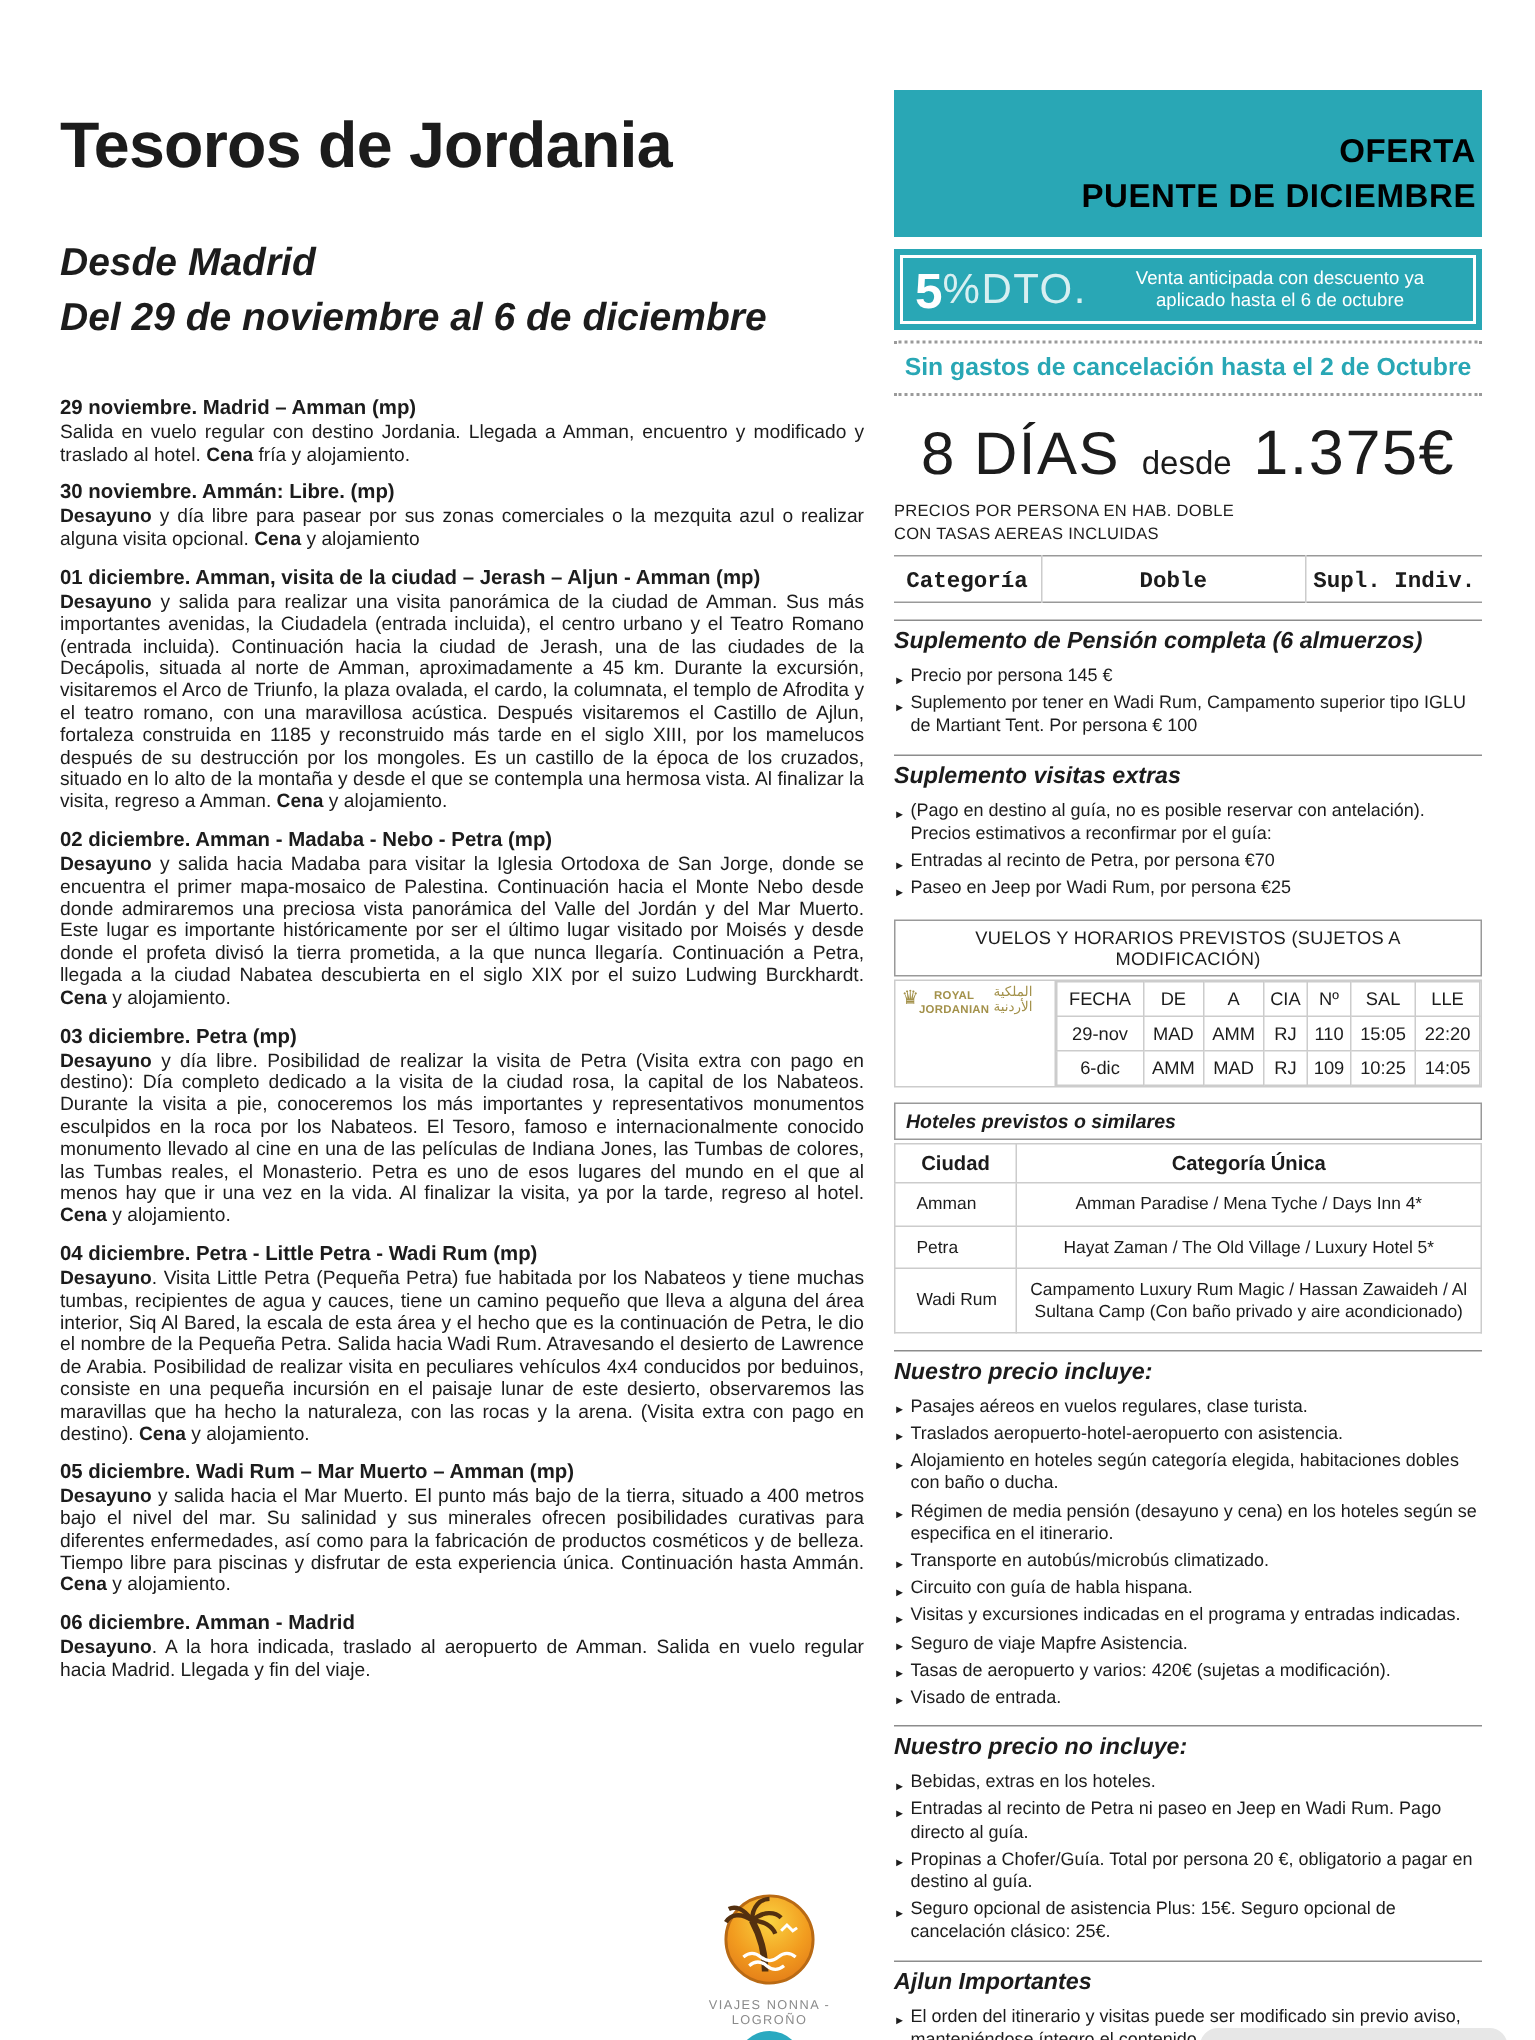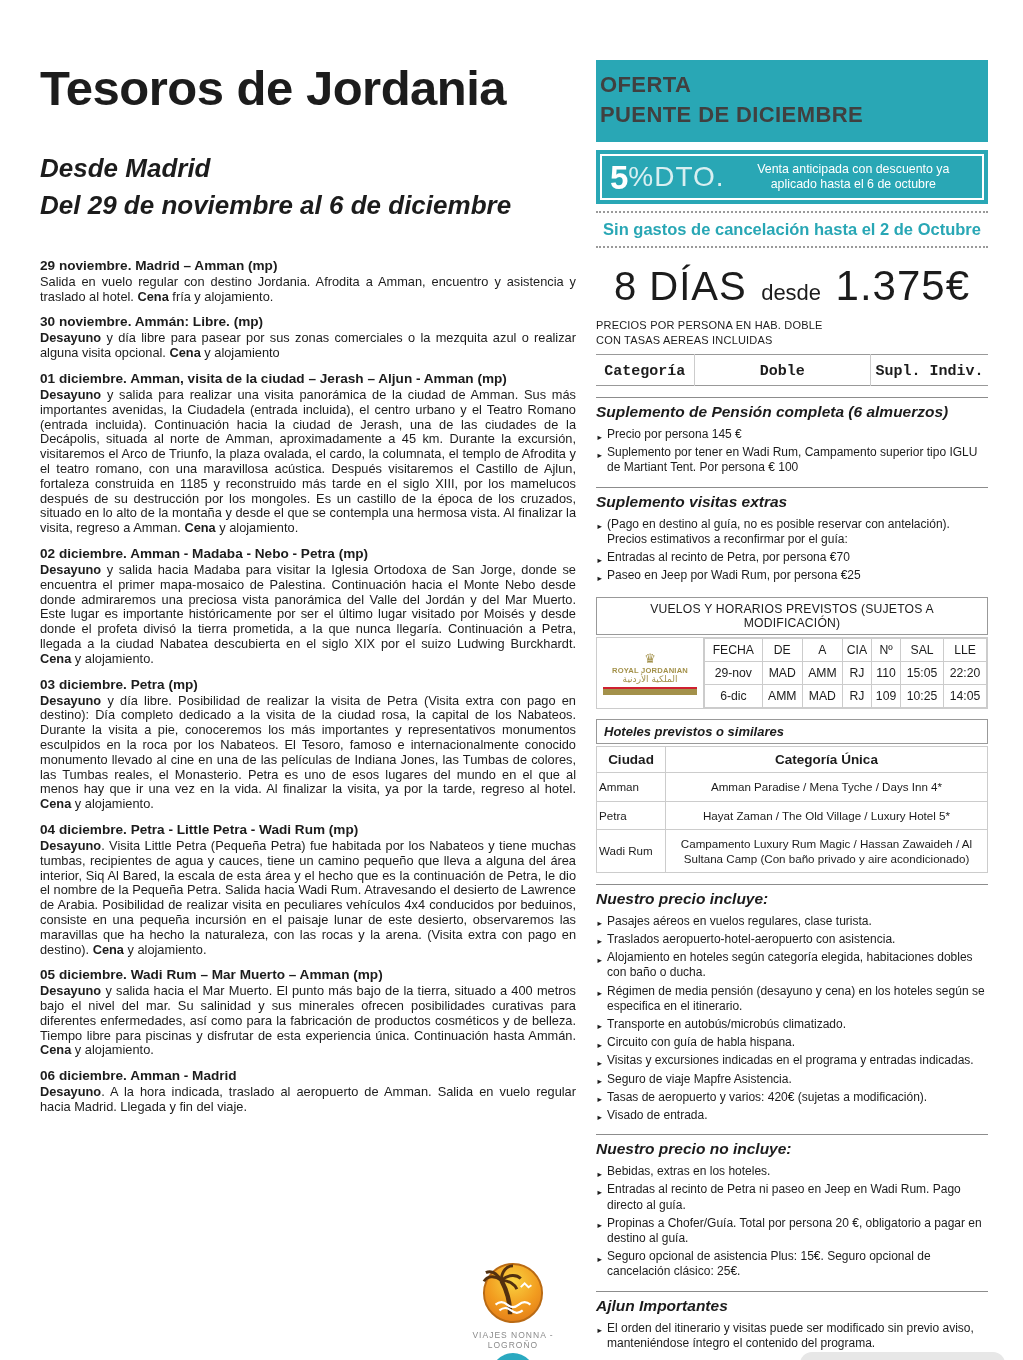--- a/index.html
+++ b/index.html
@@ -2,29 +2,29 @@
 <html><head>
 <meta charset="utf-8">
 <style>
   html,body { margin:0; padding:0; background:#fff; }
   .page {
     position:relative; width:1023px; height:1360px; background:#ffffff;
     font-family:"Liberation Sans", sans-serif; color:#1c1c1c; overflow:hidden;
   }
   
   .col-left { position:absolute; left:40px; top:56px; width:536px; }
-  .doc-title { font-size:49px; font-weight:700; letter-spacing:-0.5px; margin:4px 0 34px 0; }
+  .doc-title { font-size:43px; font-weight:700; letter-spacing:-0.5px; margin:17px 0 34px 0; }
   .doc-subtitle { font-size:26px; font-weight:700; font-style:italic; line-height:1.42; margin:0 0 34px 0; }
   .day { margin-bottom:1px; }
   .day h3 { font-size:13.6px; font-weight:700; margin:10px 0 2px 0; }
   .day p  { font-size:12.8px; line-height:14.8px; text-align:justify; margin:0; }
   .day p b { font-weight:700; }
   
   .col-right { position:absolute; left:596px; top:60px; width:392px; }
-  .offer-box { background:#29a7b5; color:#404040; text-align:left; padding:10px 4px 13px; margin-bottom:8px; }
+  .offer-box { background:#29a7b5; color:#000000; text-align:right; padding:26px 4px 13px; margin-bottom:8px; }
   .offer-line { font-size:22px; font-weight:700; line-height:1.35; letter-spacing:0.4px; }
   .discount-box { background:#29a7b5; padding:4px; margin-bottom:7px; }
   .discount-inner { border:2px solid #fff; display:flex; align-items:center; padding:2px 8px; color:#fff; min-height:38px; }
   .disc-big { font-size:33px; font-weight:700; line-height:1; }
   .disc-rest { font-size:28px; line-height:1; opacity:.82; letter-spacing:1px; margin-right:8px; }
   .disc-note { flex:1; font-size:12.4px; line-height:1.28; text-align:center; padding:0 4px; }
   .cancel-strip { border-top:2px dotted #9a9a9a; border-bottom:2px dotted #9a9a9a; text-align:center;
     color:#29a7b5; font-weight:700; font-size:16.5px; padding:7px 0; margin-bottom:14px; }
   .days-banner { text-align:center; margin:6px 0 8px; white-space:nowrap; }
   .db-days  { font-size:40px; letter-spacing:1px; }
@@ -40,56 +40,56 @@
   .ptable .c1 { width:25%; } .ptable .c2 { width:45%; } .ptable .c3 { width:30%; }
   .sec { border-top:1px solid #8c8c8c; padding-top:5px; margin-top:11px; }
   .sec h4 { font-size:15.5px; font-weight:700; font-style:italic; margin:0 0 6px 0; }
   .bul { position:relative; padding-left:11px; font-size:12px; line-height:15.2px; margin-bottom:3px; }
   .bul::before { content:"►"; position:absolute; left:0; top:2.5px; font-size:7.5px; }
   
   .flights { margin-top:14px; }
   .flights-title { border:1px solid #999; text-align:center; font-size:12.2px; padding:4px 17px; letter-spacing:0.2px; margin-bottom:2px; }
   .flights-body { display:flex; border:1px solid #ccc; }
   .rj { width:98px; padding:4px 4px; text-align:center; color:#a3914a; border-right:1px solid #ccc;
-        display:flex; flex-direction:column; justify-content:center; }
+        display:flex; flex-direction:row; }
   .rj-crown { font-size:13px; line-height:1; }
   .rj-crown::before { content:"♛"; }
   .rj-name { font-size:7.6px; font-weight:700; letter-spacing:0.2px; margin-top:1px; }
   .rj-arabic { font-size:9px; font-family:"DejaVu Sans", sans-serif; line-height:1.1; }
   .rj-red { height:2px; background:#cf2030; margin:2px 2px 0; }
   .rj-bar { height:6px; background:#a3914a; margin:0 2px; }
   .ftable { flex:1; }
   .ftable th, .ftable td { border:1px solid #ccc; text-align:center; font-size:12.2px; font-weight:400; padding:4px 0; }
   
   .hotels-title { border:1px solid #999; font-style:italic; font-weight:700; font-size:13px; padding:4px 7px; margin-top:10px; }
   .htable { margin-top:2px; border:1px solid #ccc; }
   .htable th { font-size:13.5px; font-weight:700; border:1px solid #ccc; padding:5px 0; text-align:center; }
   .htable td { font-size:11.6px; border:1px solid #ccc; padding:6px 4px; text-align:center; line-height:1.3; }
-  .htable td.city { text-align:left; padding-left:2px; width:62px; font-size:11.6px; }
+  .htable td.city { text-align:left; padding-left:14px; width:62px; font-size:11.6px; }
   
   .agency { position:absolute; left:448px; top:1262px; width:130px; text-align:center; }
   .agency-name { font-size:8.5px; color:#8a8a8a; letter-spacing:1px; margin-top:2px; }
   .agency-dot { width:44px; height:44px; border-radius:50%; background:#2aa9c0; margin:3px auto 0; }
   .corner-shape { position:absolute; left:800px; top:1352px; width:205px; height:24px; background:#e7e7e7; border-radius:12px; }
 </style>
 </head>
 <body>
 
 <div class="page">
 
   <div class="col-left">
     <h1 class="doc-title">Tesoros de Jordania</h1>
     <div class="doc-subtitle">
       <div>Desde Madrid</div>
       <div>Del 29 de noviembre al 6 de diciembre</div>
     </div>
 
     <div class="day">
       <h3>29 noviembre. Madrid – Amman (mp)</h3>
-      <p><span>Salida en vuelo regular con destino Jordania. Afrodita a Amman, encuentro y asistencia y traslado al hotel. </span><b>Cena</b><span> fría y alojamiento.</span></p>
+      <p><span>Salida en vuelo regular con destino Jordania. Llegada a Amman, encuentro y modificado y traslado al hotel. </span><b>Cena</b><span> fría y alojamiento.</span></p>
     </div>
     <div class="day">
       <h3>30 noviembre. Ammán: Libre. (mp)</h3>
       <p><b>Desayuno</b><span> y día libre para pasear por sus zonas comerciales o la mezquita azul o realizar alguna visita opcional. </span><b>Cena</b><span> y alojamiento</span></p>
     </div>
     <div class="day">
       <h3>01 diciembre. Amman, visita de la ciudad – Jerash – Aljun - Amman (mp)</h3>
       <p><b>Desayuno</b><span> y salida para realizar una visita panorámica de la ciudad de Amman. Sus más importantes avenidas, la Ciudadela (entrada incluida), el centro urbano y el Teatro Romano (entrada incluida). Continuación hacia la ciudad de Jerash, una de las ciudades de la Decápolis, situada al norte de Amman, aproximadamente a 45 km. Durante la excursión, visitaremos el Arco de Triunfo, la plaza ovalada, el cardo, la columnata, el templo de Afrodita y el teatro romano, con una maravillosa acústica. Después visitaremos el Castillo de Ajlun, fortaleza construida en 1185 y reconstruido más tarde en el siglo XIII, por los mamelucos después de su destrucción por los mongoles. Es un castillo de la época de los cruzados, situado en lo alto de la montaña y desde el que se contempla una hermosa vista. Al finalizar la visita, regreso a Amman. </span><b>Cena</b><span> y alojamiento.</span></p>
     </div>
     <div class="day">

